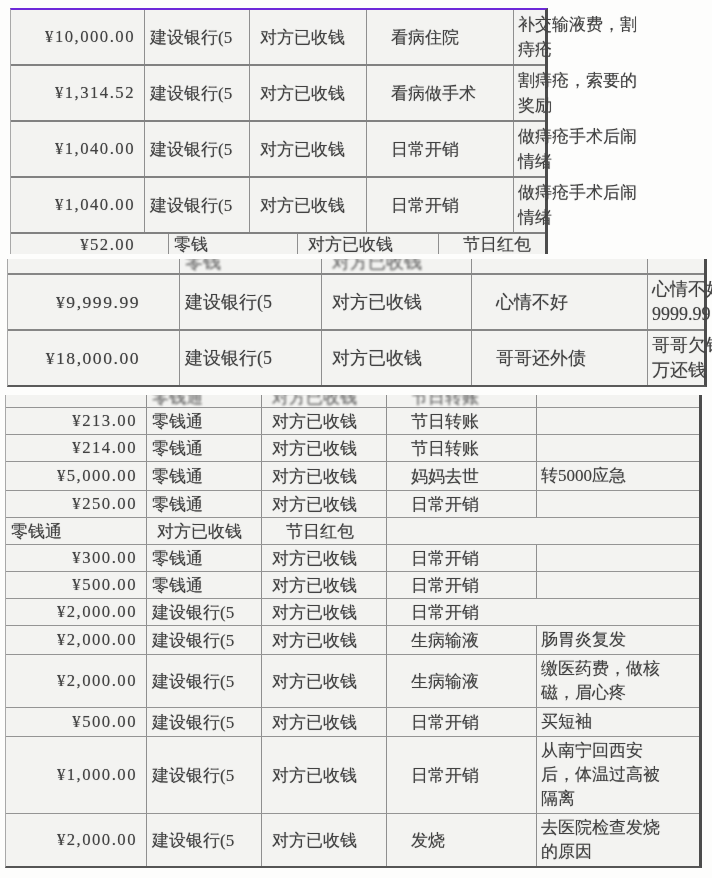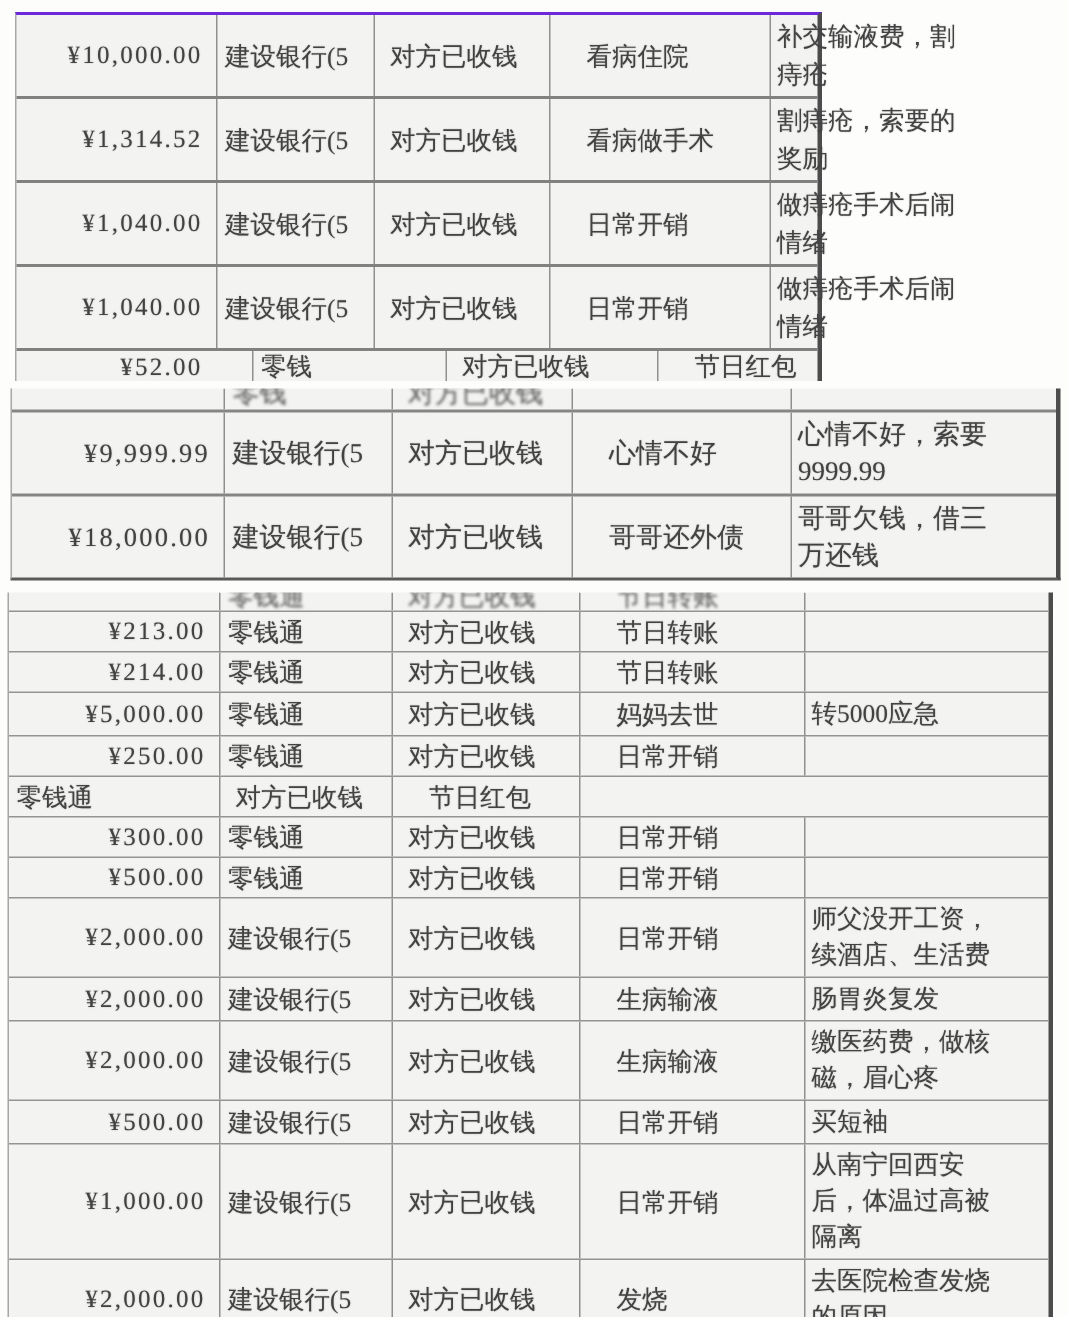--- a/index.html
+++ b/index.html
@@ -46,21 +46,21 @@
     border-right: 3px solid #4c4c4c;
     border-bottom: 2px solid #555555;
     font-size: 17px;
   }
   
   .row {
     display: grid;
     box-sizing: border-box;
   }
   .shot-1 .row { grid-template-columns: 133px 105px 117px 147px 176px; min-height: 53px; }
-  .shot-2 .row { grid-template-columns: 141px 112px 120px 146px 181px; min-height: 47px; }
+  .shot-2 .row { grid-template-columns: 141px 112px 120px 146px 181px; min-height: 47px; gap: 30px; }
   .shot-3 .row { grid-template-columns: 140px 115px 125px 150px 167px; min-height: 27px; }
   .shot-1 .row + .row { border-top: 2px solid #818181; }
   .shot-2 .row + .row { border-top: 2px solid #868686; }
   .shot-3 .row + .row { border-top: 1.5px solid #949494; }
   
   .cell {
     display: flex;
     align-items: center;
     box-sizing: border-box;
     overflow: hidden;
@@ -363,22 +363,20 @@
         </div>
         <div class="cell col-account">
           <span class="txt">建设银行(5</span>
         </div>
         <div class="cell col-status">
           <span class="txt">对方已收钱</span>
         </div>
         <div class="cell col-category">
           <span class="txt">日常开销</span>
         </div>
-        <div class="cell col-note"><span class="txt">师父没开工资，
-续酒店、生活费</span></div>
       </div>
       <div class="row">
         <div class="cell col-amount">
           <span class="txt">¥2,000.00</span>
         </div>
         <div class="cell col-account">
           <span class="txt">建设银行(5</span>
         </div>
         <div class="cell col-status">
           <span class="txt">对方已收钱</span>

